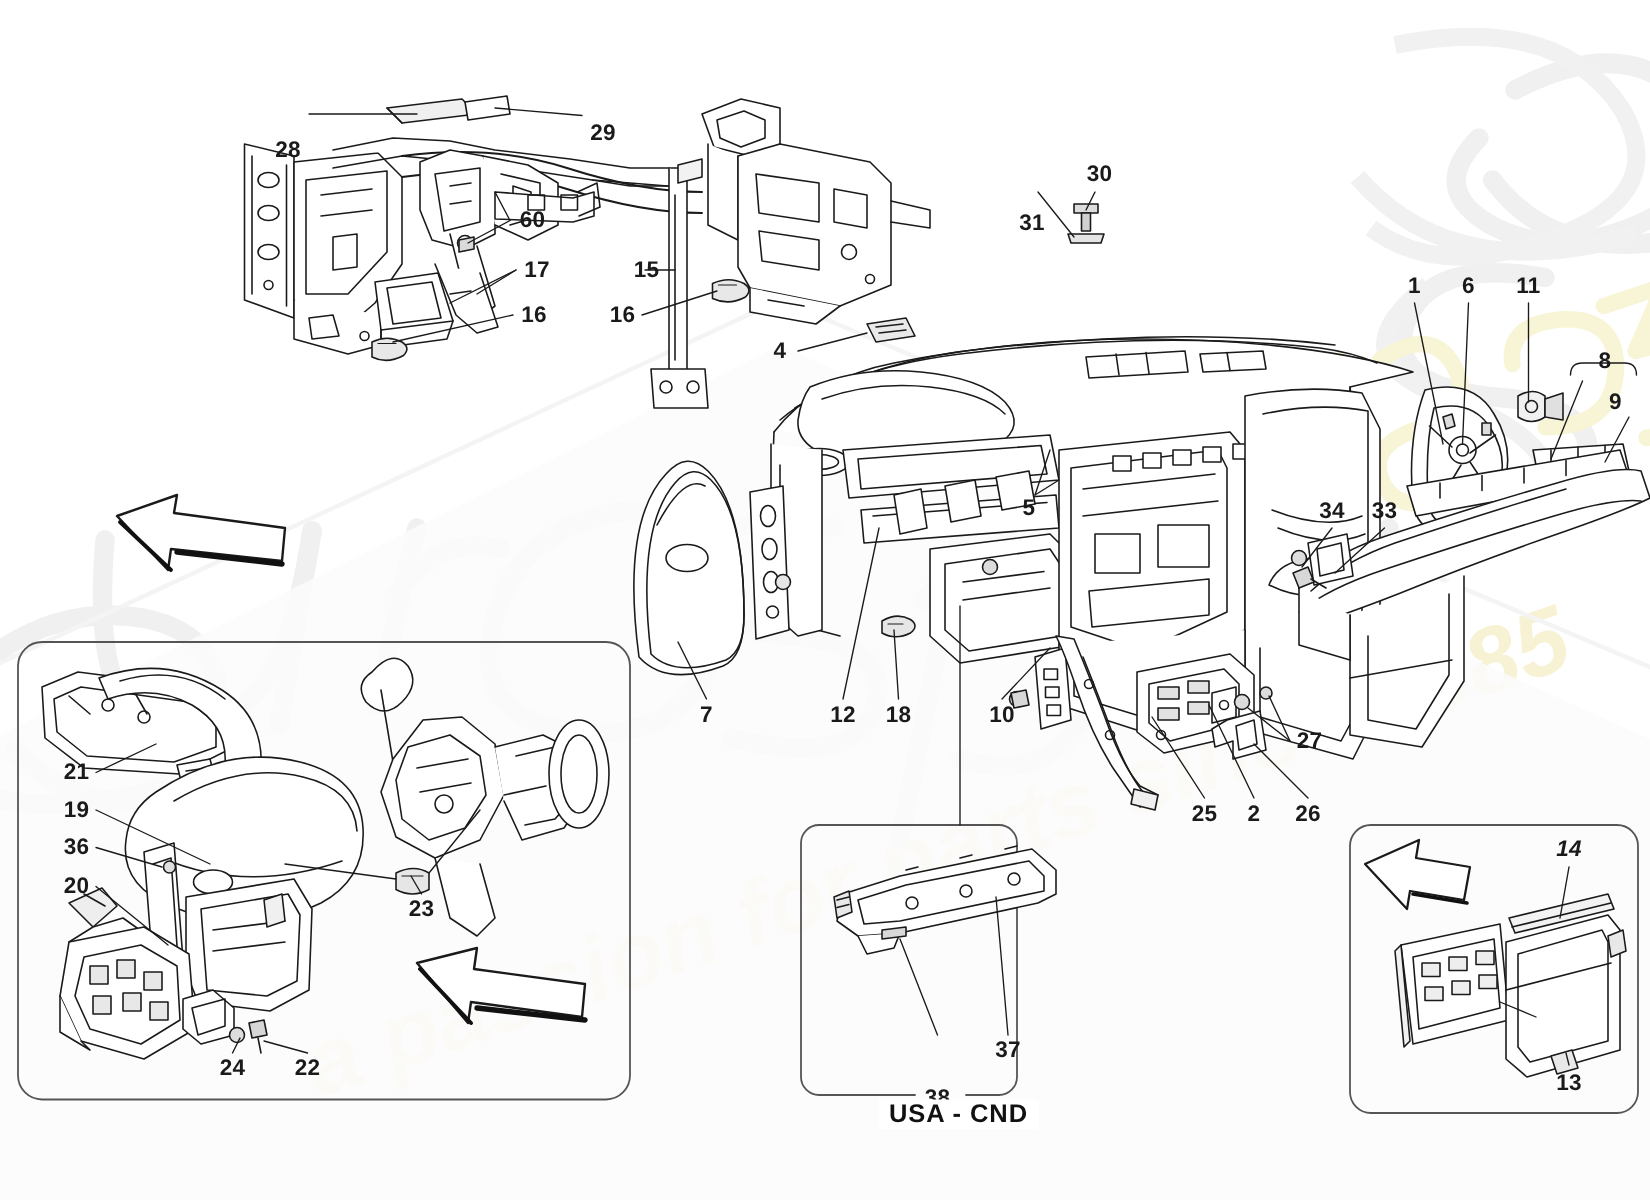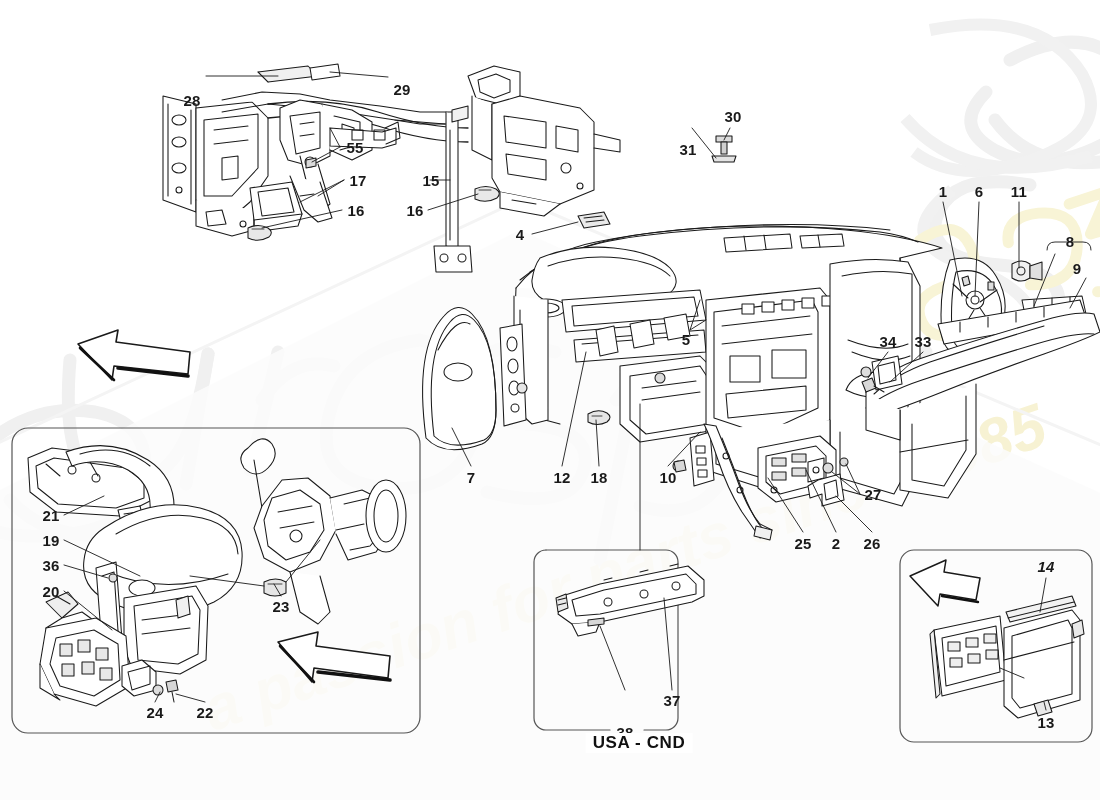--- a/index.html
+++ b/index.html
@@ -568,21 +568,21 @@
       </g>
 
     </g>
   </svg>
 
   <div class="layer" id="label-layer">
 
     <div id="callout-host">
         <div class="callout" style="left: 192px; top: 76px; margin-top: 24px;">28</div>
         <div class="callout" style="left: 402px; top: 77px; margin-top: 12px;">29</div>
-        <div class="callout" style="left: 355px; top: 147px;">55</div>
+        <div class="callout" style="left: 355px; top: 147px;">60</div>
         <div class="callout" style="left: 358px; top: 180px;">17</div>
         <div class="callout" style="left: 356px; top: 210px;">16</div>
         <div class="callout" style="left: 418px; top: 180px; margin-left: 13px;">15</div>
         <div class="callout" style="left: 415px; top: 210px;">16</div>
         <div class="callout" style="left: 688px; top: 117px; margin-top: 32px;">31</div>
         <div class="callout" style="left: 733px; top: 116px;">30</div>
         <div class="callout" style="left: 520px; top: 234px;">4</div>
         <div class="callout" style="left: 943px; top: 191px;">1</div>
         <div class="callout" style="left: 979px; top: 191px;">6</div>
         <div class="callout" style="left: 1019px; top: 191px;">11</div>

